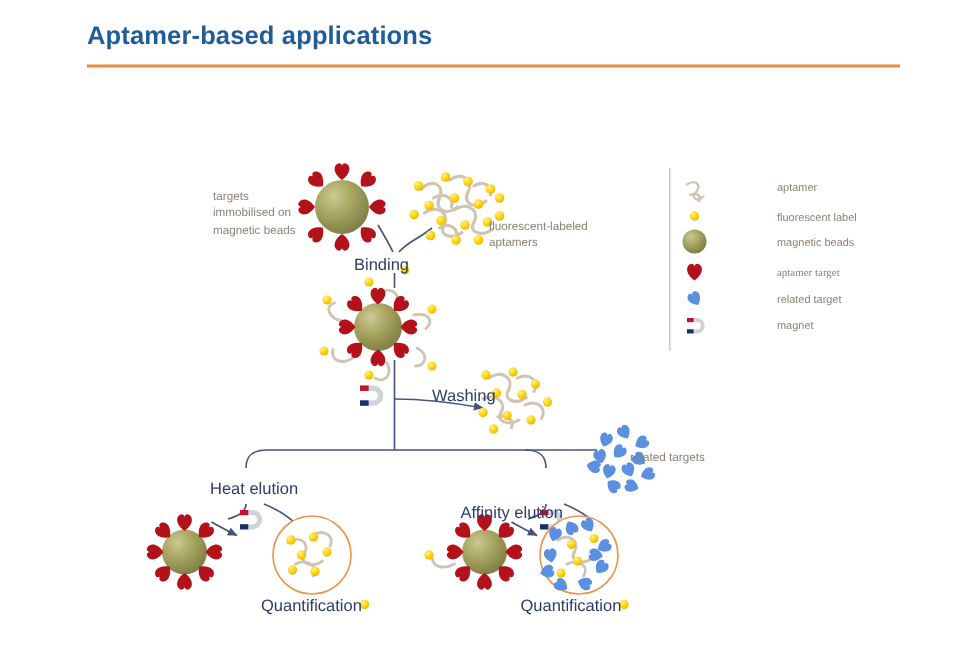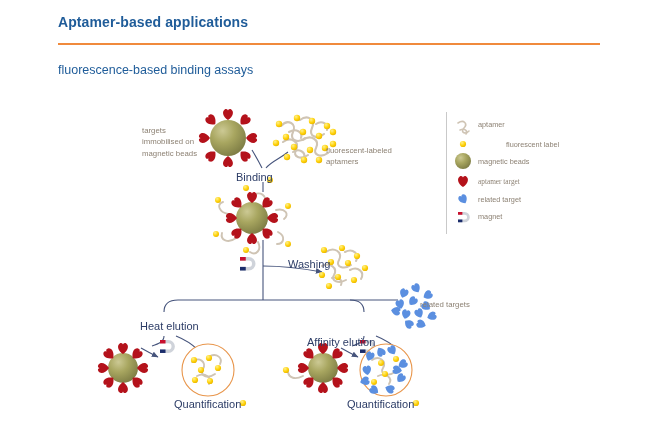--- a/index.html
+++ b/index.html
@@ -8,21 +8,21 @@
     background:#ffffff;
     font-family:"Liberation Sans", sans-serif;
     overflow:hidden;
     position:relative;
   }
   #stage{position:absolute;left:0;top:0;width:650px;height:433px;}
 
   
   .page-title{
     position:absolute;left:58px;top:14px;
-    font-size:14px;font-weight:bold;color:#1f5c99;
+    font-size:17px;font-weight:bold;color:#1f5c99;
     letter-spacing:.1px;white-space:nowrap;
   }
   .title-rule{
     position:absolute;left:58px;top:43px;width:542px;height:2px;
     background:#f08a3c;
   }
   .subtitle{
     position:absolute;left:58px;top:63px;
     font-size:12.5px;color:#1f5c99;white-space:nowrap;
   }
@@ -30,36 +30,35 @@
   
   .flow-label{
     position:absolute;font-size:11px;color:#2c3c66;font-weight:400;
     white-space:nowrap;
   }
   .note{
     position:absolute;font-size:7.8px;color:#8d8274;line-height:1.45;
     white-space:pre-line;
   }
   .legend-text{
-    position:absolute;font-size:7.3px;color:#8d8274;white-space:nowrap;
+    position:absolute;font-size:7.3px;color:#8d8274;white-space:nowrap;margin-left:40px;
   }
   .legend-rule{
     position:absolute;left:446px;top:112px;width:1px;height:122px;
     background:#c9c9c9;
   }
   svg{position:absolute;left:0;top:0;overflow:visible;}
 </style>
 </head>
 <body>
 
 <div id="stage">
 
   <div class="page-title">Aptamer-based applications</div>
   <div class="title-rule"></div>
-  <div class="subtitle">fluorescence-based binding assays</div>
 
   <svg width="650" height="433" viewBox="0 0 650 433">
     <defs>
       <radialGradient id="beadGrad" cx="35%" cy="30%" r="75%">
         <stop offset="0%" stop-color="#ccc994"></stop>
         <stop offset="45%" stop-color="#a8a660"></stop>
         <stop offset="100%" stop-color="#7d7c44"></stop>
       </radialGradient>
       <radialGradient id="dotGrad" cx="35%" cy="30%" r="75%">
         <stop offset="0%" stop-color="#fff08a"></stop>
@@ -354,19 +353,19 @@
 
   <div class="flow-label" style="left:140px;top:320px;">Heat elution</div>
 
   <div class="flow-label" style="left:307px;top:320px;margin-top:16px;">Affinity elution</div>
 
   <div class="flow-label" style="left:174px;top:398px;">Quantification</div>
 
   <div class="flow-label" style="left:347px;top:398px;">Quantification</div>
 
   <div class="legend-text" style="left:478px;top:120px;">aptamer</div>
-  <div class="legend-text" style="left:506px;top:140px;">fluorescent label</div>
+  <div class="legend-text" style="left:478px;top:140px;">fluorescent label</div>
   <div class="legend-text" style="left:478px;top:157px;">magnetic beads</div>
   <div class="legend-text" style="left:478px;top:177px;font-family:Liberation Serif, serif;">aptamer target</div>
   <div class="legend-text" style="left:478px;top:195px;">related target</div>
   <div class="legend-text" style="left:478px;top:212px;">magnet</div>
 
 </div>
 
 </body></html>

